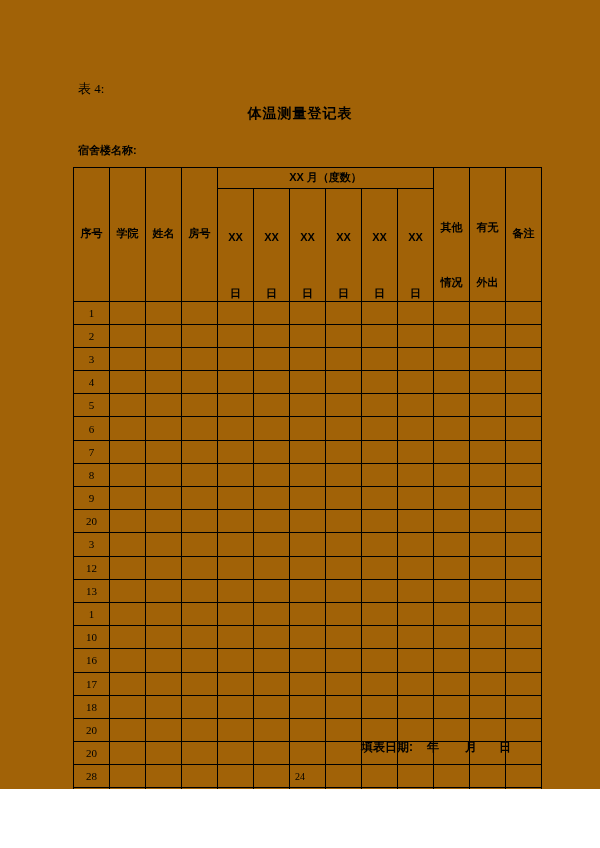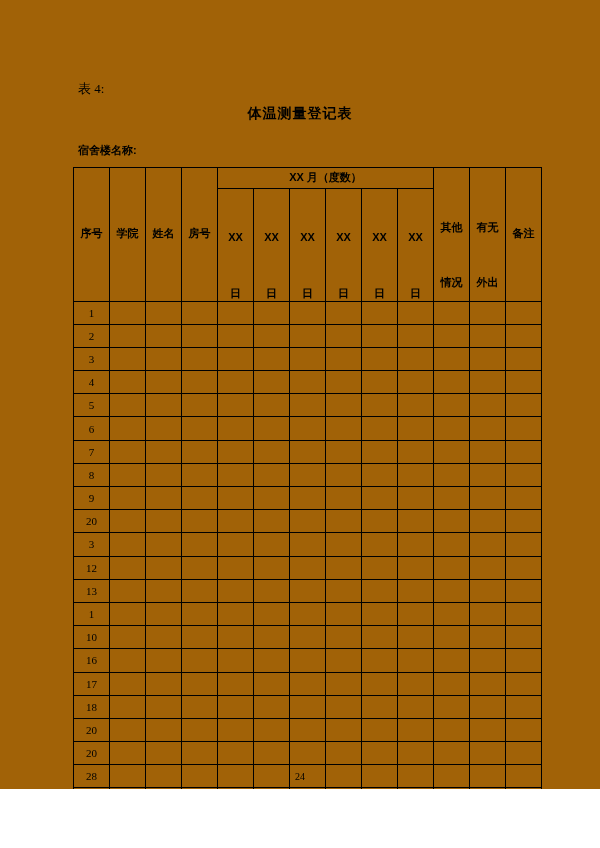--- a/index.html
+++ b/index.html
@@ -505,16 +505,19 @@
           <td></td>
           <td></td>
           <td></td>
           <td></td>
           <td></td>
           <td></td>
         </tr>
       </tbody>
   </table>
 
+  <div class="date-line">
+    <span>填表日期:</span><span class="gap-year">年</span><span class="gap-month">月</span><span class="gap-day">日</span>
+  </div>
 
   <div class="page-number">24</div>
 
 </div>
 
 </body></html>

